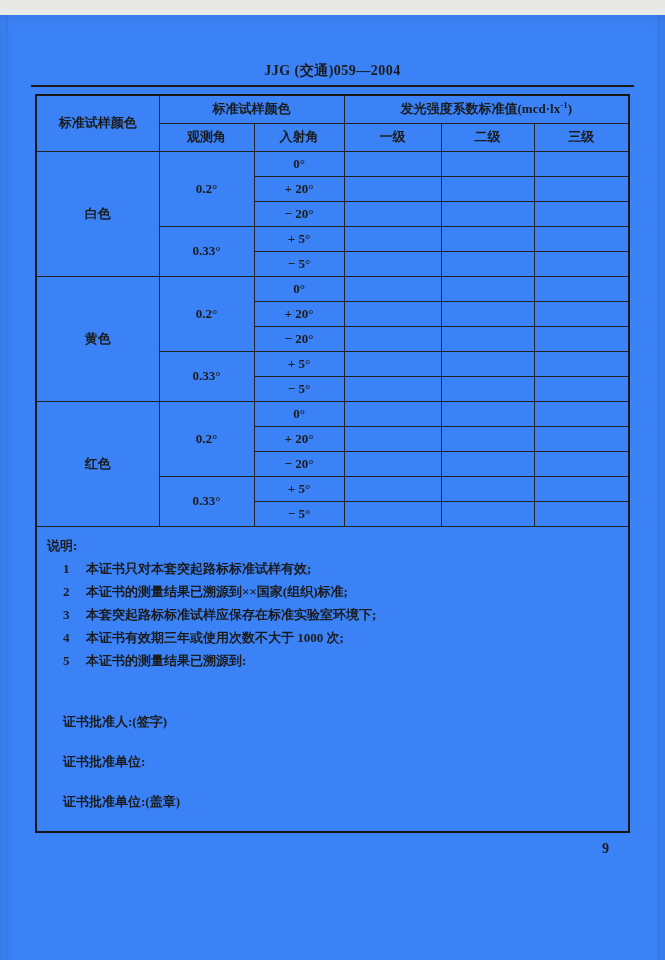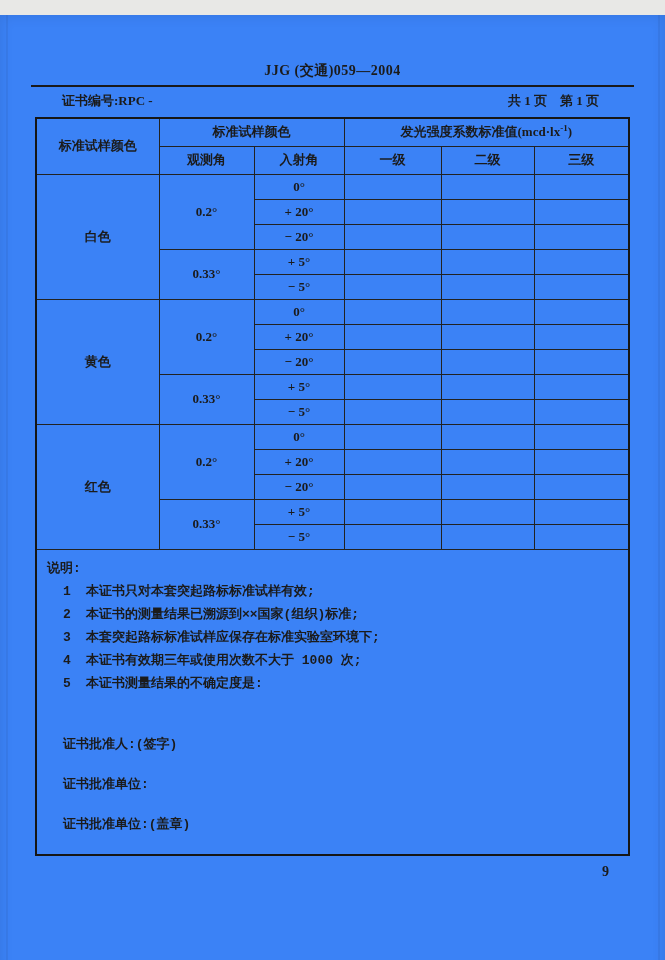--- a/index.html
+++ b/index.html
@@ -70,21 +70,20 @@
   .cal-table thead th { height: 28px; font-size: 13px; }
   .cal-table tbody td { height: 25px; }
   .cal-table sup { font-size: 9px; }
 
   .notes-cell {
     height: 302px !important;
     text-align: left !important;
     vertical-align: top !important;
     padding: 7px 12px 0 10px !important;
     font-weight: bold !important;
-    font-family: Liberation Mono, monospace;
   }
   .notes-title { font-size: 13px; line-height: 23px; }
   .note-item {
     margin-left: 16px;
     font-size: 13px;
     line-height: 23.2px;
     display: flex;
   }
   .note-num { width: 13px; flex: none; }
   .note-text { margin-left: 10px; }
@@ -104,24 +103,20 @@
 <div class="page">
   <div class="scan-edge-left"></div>
   <div class="scan-edge-right"></div>
   <div class="scan-edge-bottom"></div>
 
   <div class="doc-header">JJG (交通)059—2004</div>
   <div class="header-rule"></div>
 
 
 
-  <div class="cert-row">
-    <span>证书编号:RPC -</span>
-    <span>共 1 页　第 1 页</span>
-  </div>
 
   <table class="cal-table">
     <colgroup>
       <col style="width:123px">
         <col style="width:95px">
         <col style="width:90px">
       <col style="width:97px">
         <col style="width:93px">
         <col style="width:95px">
     </colgroup>
@@ -257,21 +252,21 @@
           <div class="note-item">
             <span class="note-num">3</span>
             <span class="note-text">本套突起路标标准试样应保存在标准实验室环境下;</span>
           </div>
           <div class="note-item">
             <span class="note-num">4</span>
             <span class="note-text">本证书有效期三年或使用次数不大于 1000 次;</span>
           </div>
           <div class="note-item">
             <span class="note-num">5</span>
-            <span class="note-text">本证书测量结果的不确定度是:</span>
+            <span class="note-text">本证书的测量结果已溯源到:</span>
           </div>
           <div class="approval-block">
             <div class="approval-line">证书批准人:(签字)</div>
             <div class="approval-line">证书批准单位:</div>
             <div class="approval-line">证书批准单位:(盖章)</div>
           </div>
         </td>
       </tr>
     </tbody>
   </table>

